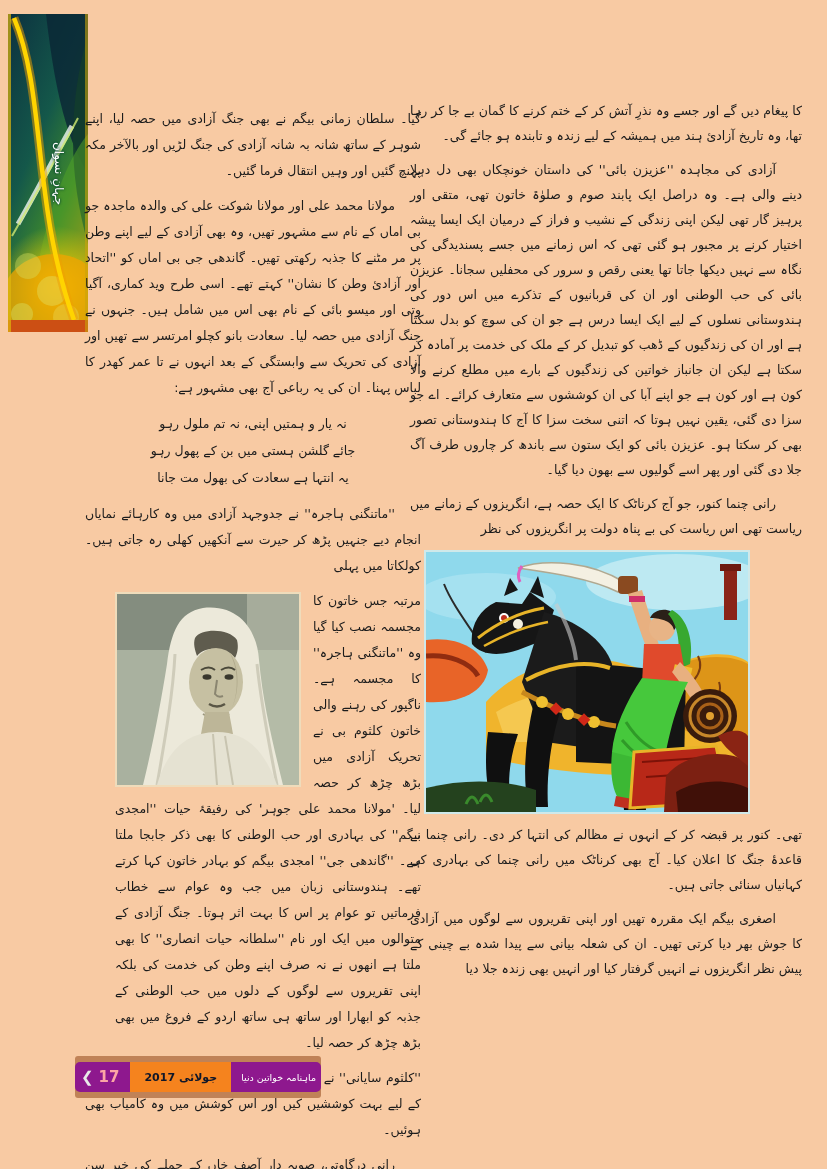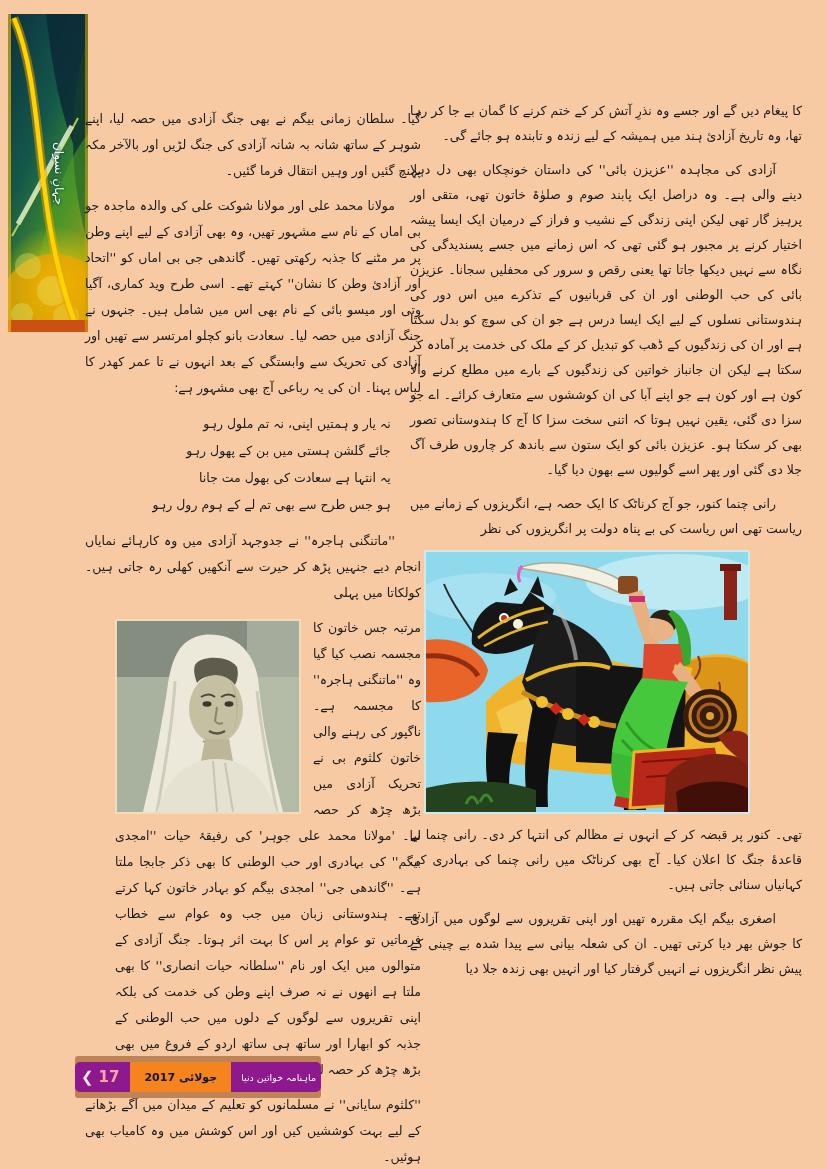--- a/index.html
+++ b/index.html
@@ -17,21 +17,21 @@
     transform-origin:left top;text-shadow:0 0 3px #054433,0 0 2px #054433;
   }
   
   .col{position:absolute;direction:rtl;text-align:justify;}
   .col p{margin:0 0 9px 0;font-size:12.5px;line-height:25px;}
   .col p.indent{text-indent:26px;}
   .col-right{left:410px;top:98px;width:392px;height:960px;}
   .col-left{left:85px;top:106px;width:336px;height:952px;}
   .col-left p{line-height:26px;}
   
-  .poem{margin:6px auto 10px auto;width:82%;text-align:right;}
+  .poem{margin:6px auto 10px auto;width:82%;text-align:center;}
   .poem div{font-size:12.5px;line-height:27px;}
   
   .photo-wrap{overflow:visible;margin-left:30px;}
   .portrait{
     float:left;width:186px;height:195px;margin:4px 12px 8px 0;
     border:2px solid #efdcbb;box-sizing:border-box;background:#a9b19f;
   }
   .portrait svg{display:block;}
   
   .painting{
@@ -180,21 +180,20 @@
   </div>
 
   <div class="col col-left">
     <p>گیا۔ سلطان زمانی بیگم نے بھی جنگ آزادی میں حصہ لیا، اپنے شوہر کے ساتھ شانہ بہ شانہ آزادی کی جنگ لڑیں اور بالآخر مکہ پہنچ گئیں اور وہیں انتقال فرما گئیں۔</p>
     <p class="indent">مولانا محمد علی اور مولانا شوکت علی کی والدہ ماجدہ جو بی اماں کے نام سے مشہور تھیں، وہ بھی آزادی کے لیے اپنے وطن پر مر مٹنے کا جذبہ رکھتی تھیں۔ گاندھی جی بی اماں کو ''اتحاد اور آزادیٔ وطن کا نشان'' کہتے تھے۔ اسی طرح وید کماری، آگیا وتی اور میسو بائی کے نام بھی اس میں شامل ہیں۔ جنہوں نے جنگ آزادی میں حصہ لیا۔ سعادت بانو کچلو امرتسر سے تھیں اور آزادی کی تحریک سے وابستگی کے بعد انہوں نے تا عمر کھدر کا لباس پہنا۔ ان کی یہ رباعی آج بھی مشہور ہے:</p>
 
     <div class="poem">
       <div>نہ یار و ہمتیں اپنی، نہ تم ملول رہو</div>
       <div>جائے گلشن ہستی میں بن کے پھول رہو</div>
       <div>یہ انتہا ہے سعادت کی بھول مت جانا</div>
-      <div>ہو جس طرح سے بھی تم لے کے ہوم رول رہو</div>
     </div>
 
     <p class="indent">''ماتنگنی ہاجرہ'' نے جدوجہد آزادی میں وہ کارہائے نمایاں انجام دیے جنہیں پڑھ کر حیرت سے آنکھیں کھلی رہ جاتی ہیں۔ کولکاتا میں پہلی</p>
 
     <div class="photo-wrap">
 
       <div class="portrait">
         <svg width="182" height="191" viewBox="0 0 182 191">
           <rect x="0" y="0" width="182" height="191" fill="#a9b19f"></rect>
           <rect x="0" y="0" width="182" height="56" fill="#848d7f"></rect>

